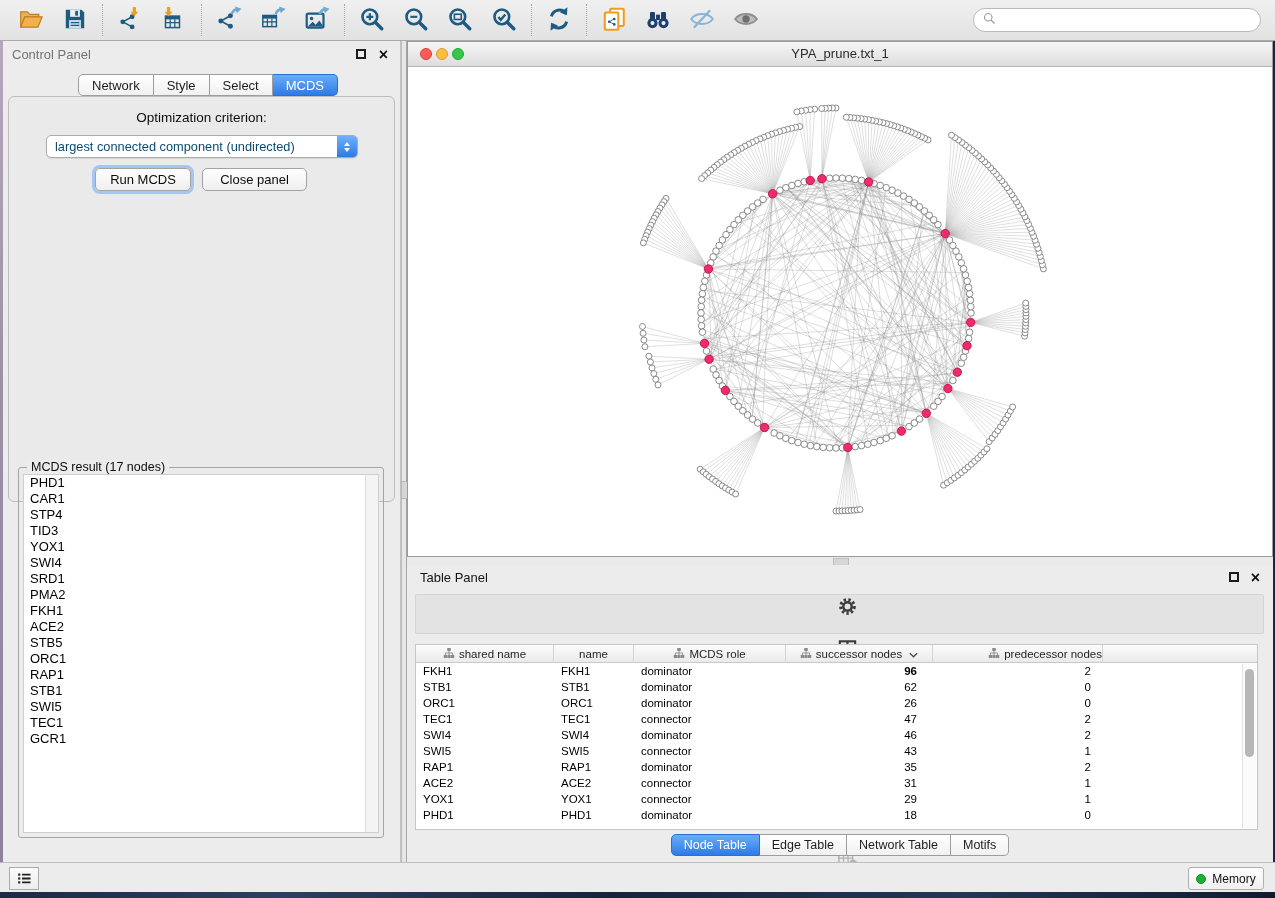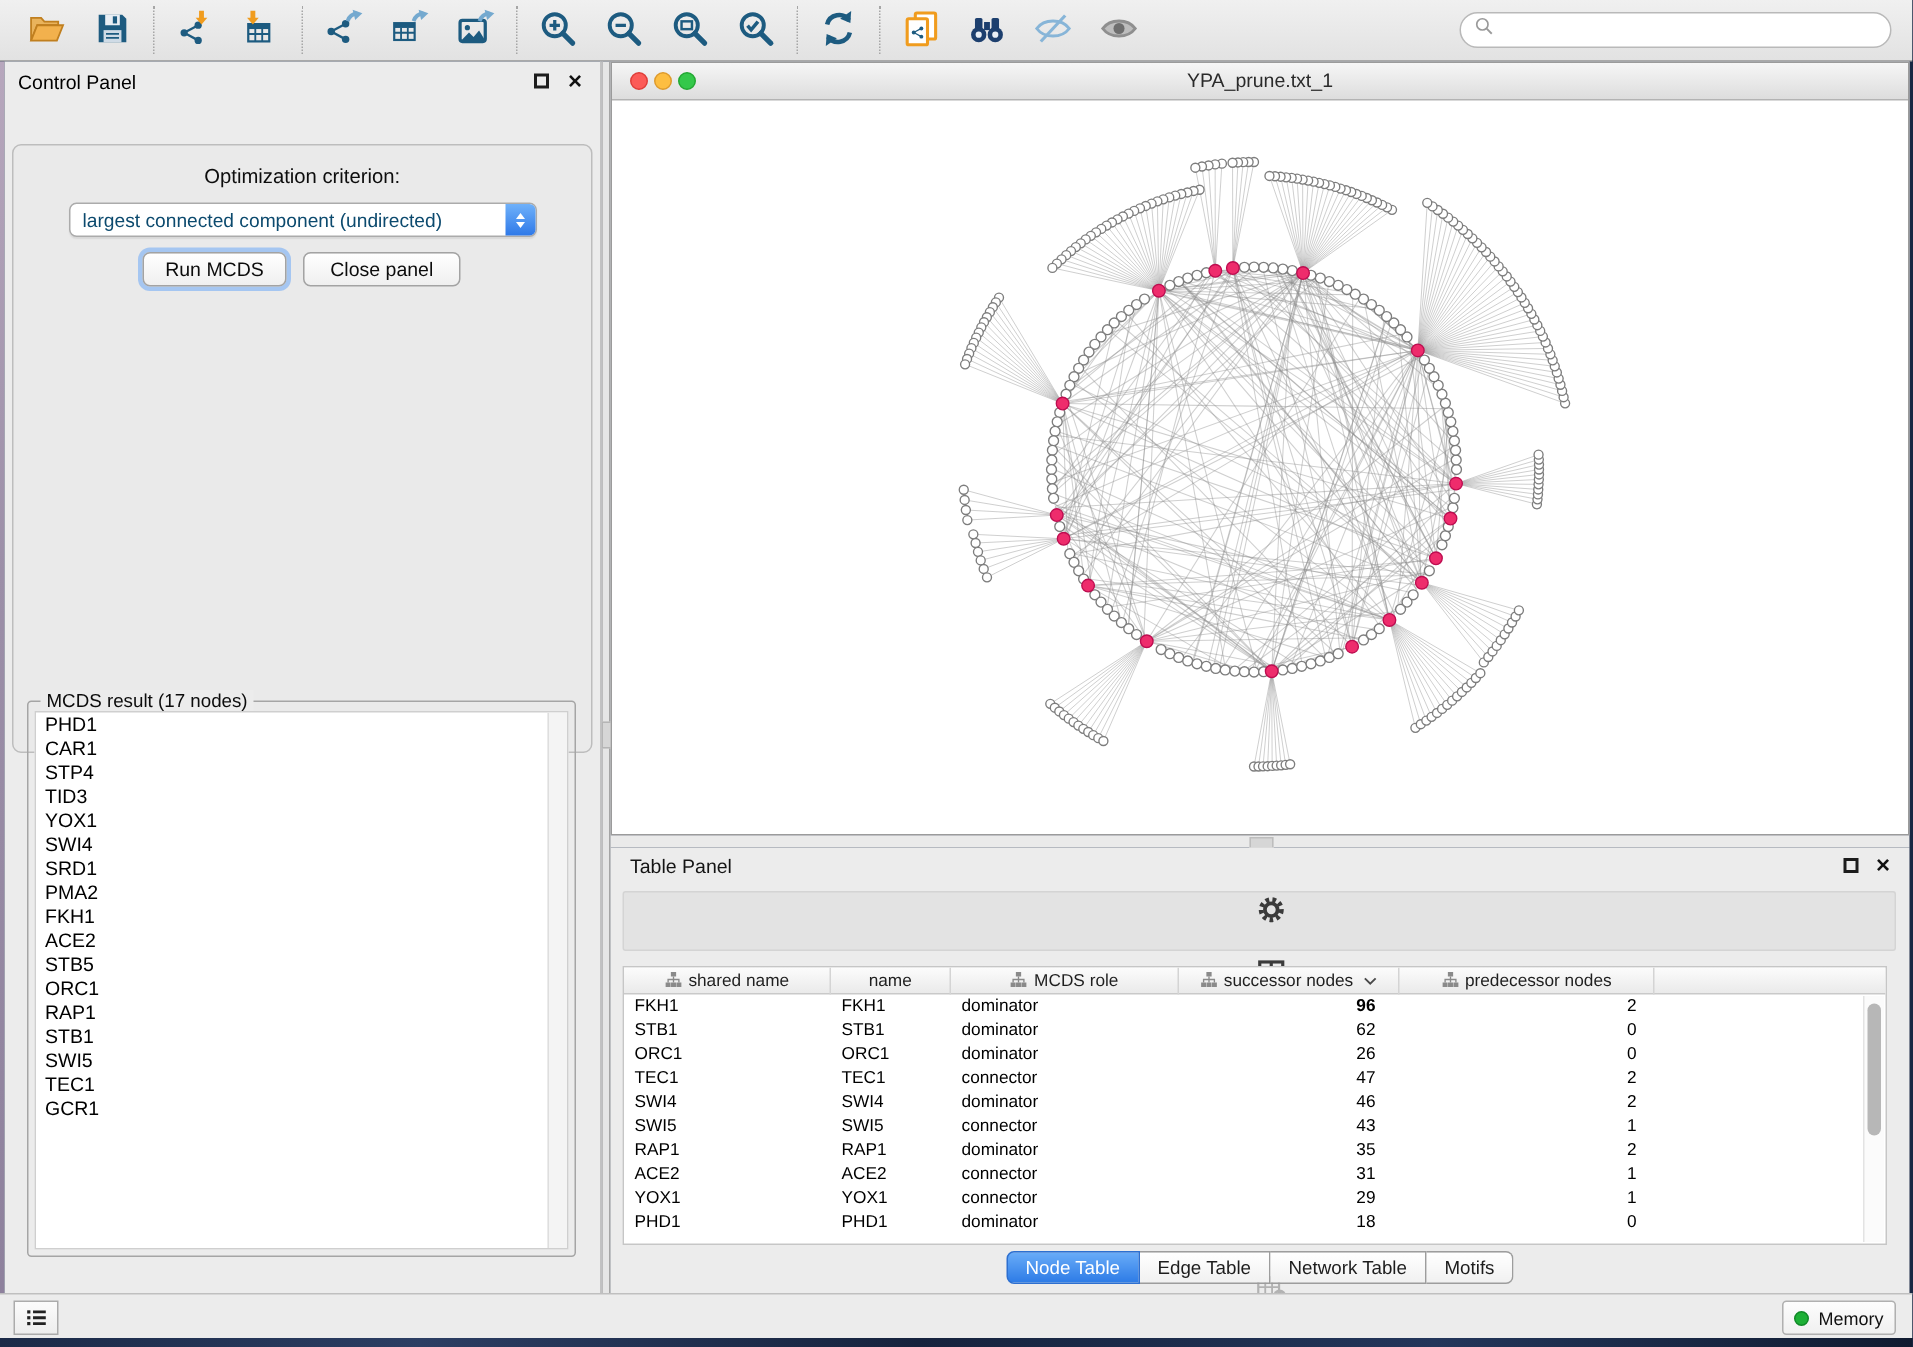--- a/index.html
+++ b/index.html
@@ -22,21 +22,21 @@
   .tb-search input{flex:1;border:none;outline:none;font-size:12px;margin-left:5px;
              font-family:"Liberation Sans",sans-serif;background:transparent;}
   
   .left-strip{position:absolute;left:0;top:41px;width:3px;height:851px;
               background:linear-gradient(#b7a7bd,#9c8fa8 40%,#8d809c);}
   .wallpaper-bottom{position:absolute;left:0;top:892px;width:1275px;height:6px;
               background:linear-gradient(90deg,#1b2a47,#2c3e63 22%,#16233d 48%,#23365a 75%,#101b30);}
   
   .control-panel{position:absolute;left:3px;top:41px;width:398px;height:821px;background:#ececec;
                  box-sizing:border-box;border-right:1px solid #c2c2c2;}
-  .cp-title{position:absolute;left:9px;top:6px;font-size:13px;color:#000000;}
+  .cp-title{position:absolute;left:9px;top:6px;font-size:13px;color:#737373;}
   .panel-float{position:absolute;width:10px;height:10px;border:2px solid #1c1c1c;box-sizing:border-box;}
   .panel-close{position:absolute;font-size:16px;font-weight:bold;color:#111;line-height:14px;}
   .cp-float{right:34px;top:8px;} .cp-close{right:12px;top:7px;}
   .cp-tabs{position:absolute;left:75px;top:33px;height:22px;display:flex;}
   .seg-tab{height:22px;line-height:21px;padding:0 13px;font-size:13px;color:#1d1d1d;
            background:linear-gradient(#ffffff,#f1f1f1);border:1px solid #9d9d9d;border-left:none;
            box-sizing:border-box;}
   .seg-tab:first-child{border-left:1px solid #9d9d9d;border-radius:5px 0 0 5px;}
   .seg-tab:last-child{border-radius:0 5px 5px 0;}
   .seg-tab.active{background:linear-gradient(#69acf8,#2d7be6);color:#fff;border-color:#2d6fd0;}
@@ -297,20 +297,26 @@
   <input type="text" value="" style="">
 </div>
 
 <div class="left-strip"></div>
 
 <div class="control-panel">
   <div class="cp-title">Control Panel</div>
   <span class="panel-float cp-float"></span>
   <span class="panel-close cp-close">×</span>
 
+  <div class="cp-tabs" id="cp-tabs">
+      <div class="seg-tab">Network</div>
+      <div class="seg-tab">Style</div>
+      <div class="seg-tab">Select</div>
+      <div class="seg-tab active">MCDS</div>
+    </div>
 
   <div class="cp-card">
     <div class="opt-label">Optimization criterion:</div>
     <div class="dropdown">
       <span class="dd-text">largest connected component (undirected)</span>
       <span class="dd-stepper">
         <i class="dd-up"></i>
           <i class="dd-down"></i>
       </span>
     </div>
@@ -1171,21 +1177,21 @@
      <path d="M12 8 v4 M4.8 16 v-4 h14.4 v4 M12 12 v4" stroke="#8a8a8a" stroke-width="1.8" fill="none"></path>
      <rect x="1.5" y="16" width="6.6" height="6" fill="#8a8a8a"></rect>
               <rect x="8.7" y="16" width="6.6" height="6" fill="#8a8a8a"></rect>
      <rect x="15.9" y="16" width="6.6" height="6" fill="#8a8a8a"></rect>
             </svg></span>
           <span>successor nodes</span>
           <span><svg xmlns="http://www.w3.org/2000/svg" viewBox="0 0 10 6" class="chev">
               <path d="M1 1 L5 5 L9 1" stroke="#4a4a4a" stroke-width="1.4" fill="none"></path>
             </svg></span>
         </div>
-        <div class="th" style="width: 170px;">
+        <div class="th" style="width: 170px; justify-content: flex-end;">
           <span><svg xmlns="http://www.w3.org/2000/svg" viewBox="0 0 24 24" class="tree">
               <rect x="8.5" y="2" width="7" height="6" fill="#8a8a8a"></rect>
      <path d="M12 8 v4 M4.8 16 v-4 h14.4 v4 M12 12 v4" stroke="#8a8a8a" stroke-width="1.8" fill="none"></path>
      <rect x="1.5" y="16" width="6.6" height="6" fill="#8a8a8a"></rect>
               <rect x="8.7" y="16" width="6.6" height="6" fill="#8a8a8a"></rect>
      <rect x="15.9" y="16" width="6.6" height="6" fill="#8a8a8a"></rect>
             </svg></span>
           <span>predecessor nodes</span>
         </div>
       </div>

